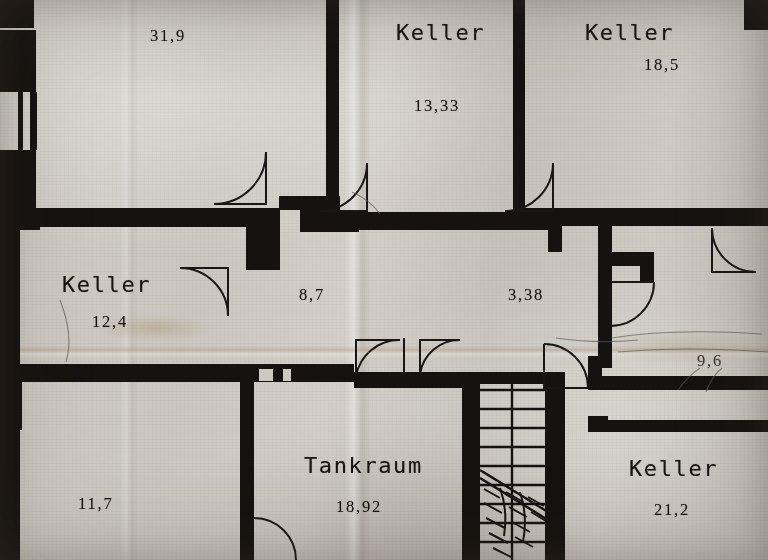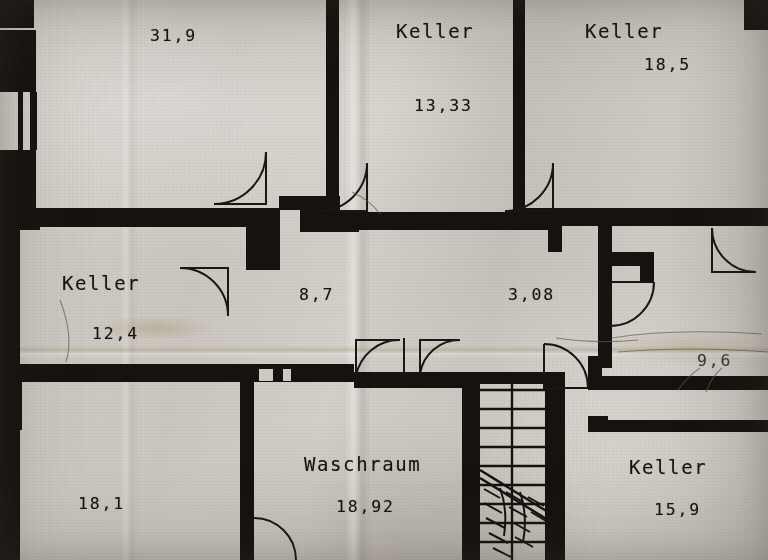--- a/index.html
+++ b/index.html
@@ -41,26 +41,26 @@
   .door{fill:none;stroke:#1a1613;stroke-width:2.0;}
   .stair{fill:none;stroke:#15120f;stroke-width:2.4;}
   .hatch{fill:none;stroke:#17130f;stroke-width:2.0;}
   .pencil{fill:none;stroke:#5a544c;stroke-width:1.1;opacity:.65;}
 
   
   .lbl{
     position:absolute;
     color:#161310;
     font-family:"DejaVu Sans Mono", monospace;
-    font-size:19px;
+    font-size:22px;
     letter-spacing:1.6px;
     white-space:nowrap;
     text-shadow:0 0 1px rgba(60,55,50,.35);
   }
-  .num{font-size:16.5px;letter-spacing:1.8px;}
+  .num{font-size:16.5px;letter-spacing:1.8px;font-family:Liberation Serif, serif;}
 </style>
 </head>
 <body>
 
 <div id="stage">
 
   <div class="paper"></div>
   <div class="grain"></div>
 
   <div class="fold-v" style="left:345px;"></div>
@@ -206,29 +206,29 @@
 
   <div class="lbl" style="left:396px;top:20px;">Keller</div>
   <div class="lbl num" style="left:414px;top:55px;margin-top:41px;">13,33</div>
 
   <div class="lbl" style="left:585px;top:20px;">Keller</div>
   <div class="lbl num" style="left:604px;top:55px;margin-left:40px;">18,5</div>
 
   <div class="lbl num" style="left:150px;top:26px;">31,9</div>
 
   <div class="lbl" style="left:62px;top:272px;">Keller</div>
-  <div class="lbl num" style="left:92px;top:312px;margin-top:12px;">12,4</div>
+  <div class="lbl num" style="left:92px;top:312px;">12,4</div>
 
   <div class="lbl num" style="left:299px;top:285px;">8,7</div>
-  <div class="lbl num" style="left:508px;top:285px;">3,08</div>
+  <div class="lbl num" style="left:508px;top:285px;">3,38</div>
 
   <div class="lbl num" style="left:697px;top:351px;opacity:.78;text-align:center;">9,6</div>
 
-  <div class="lbl num" style="left:78px;top:494px;">18,1</div>
-
-  <div class="lbl" style="left:304px;top:453px;">Waschraum</div>
+  <div class="lbl num" style="left:78px;top:494px;">11,7</div>
+
+  <div class="lbl" style="left:304px;top:453px;">Tankraum</div>
   <div class="lbl num" style="left:336px;top:497px;">18,92</div>
 
   <div class="lbl" style="left:629px;top:456px;">Keller</div>
-  <div class="lbl num" style="left:654px;top:500px;">15,9</div>
+  <div class="lbl num" style="left:654px;top:500px;">21,2</div>
 
   <div class="vig"></div>
 </div>
 
 </body></html>

